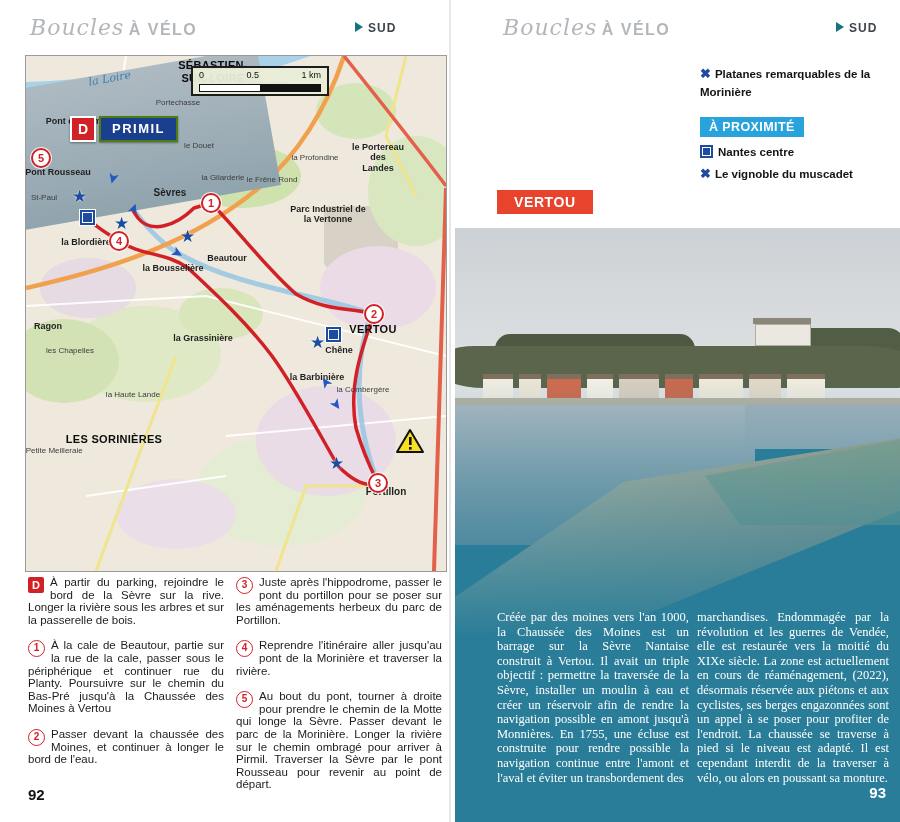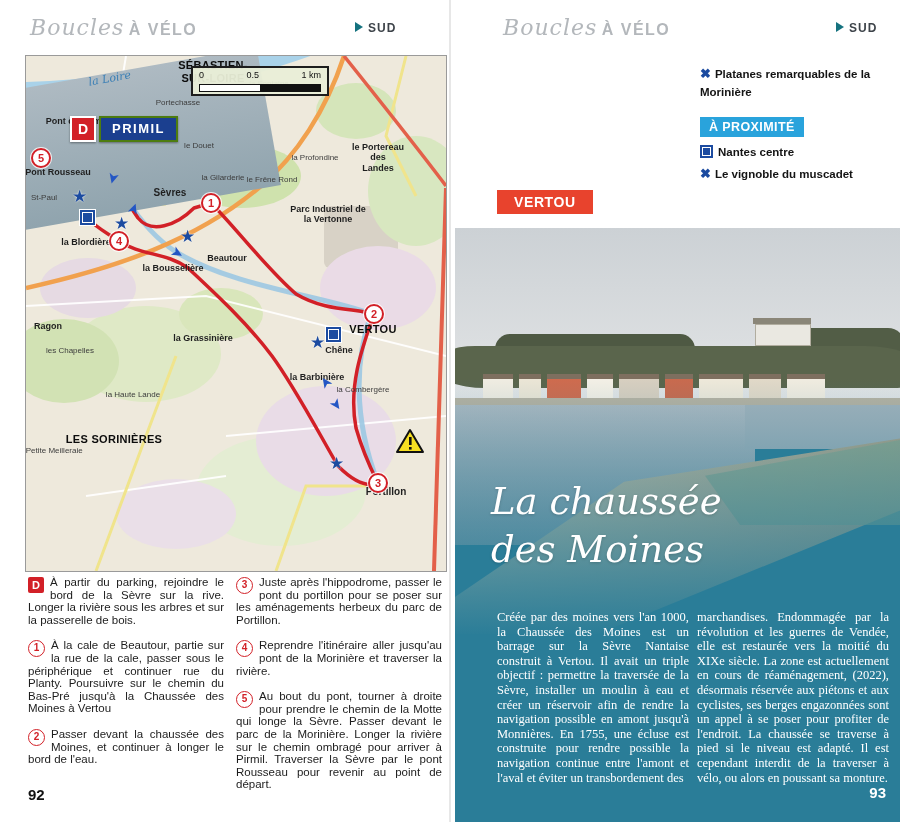--- a/index.html
+++ b/index.html
@@ -292,22 +292,18 @@
         <span class="house" style="width:38px;background:#f1ece0;"></span>
       </div>
       <div class="quay"></div>
       <div class="water"></div>
       <div class="water2"></div>
       <div class="causeway"></div>
       <div class="moss"></div>
       <div class="tealfade"></div>
       <div class="tealsolid"></div>
 
-      <div class="ptitle">
-        <div>La chaussée</div>
-        <div>des Moines</div>
-      </div>
       <div class="bcol b1">Créée par des moines vers l'an 1000, la Chaussée des Moines est un barrage sur la Sèvre Nantaise construit à Vertou. Il avait un triple objectif : permettre la traversée de la Sèvre, installer un moulin à eau et créer un réservoir afin de rendre la navigation possible en amont jusqu'à Monnières. En 1755, une écluse est construite pour rendre possible la navigation continue entre l'amont et l'aval et éviter un transbordement des</div>
       <div class="bcol b2">marchandises. Endommagée par la révolution et les guerres de Vendée, elle est restaurée vers la moitié du XIXe siècle. La zone est actuellement en cours de réaménagement, (2022), désormais réservée aux piétons et aux cyclistes, ses berges engazonnées sont un appel à se poser pour profiter de l'endroit. La chaussée se traverse à pied si le niveau est adapté. Il est cependant interdit de la traverser à vélo, ou alors en poussant sa monture.</div>
       <div class="pagenum r">93</div>
     </div>
   </section>
 </div>
 
 </body></html>

